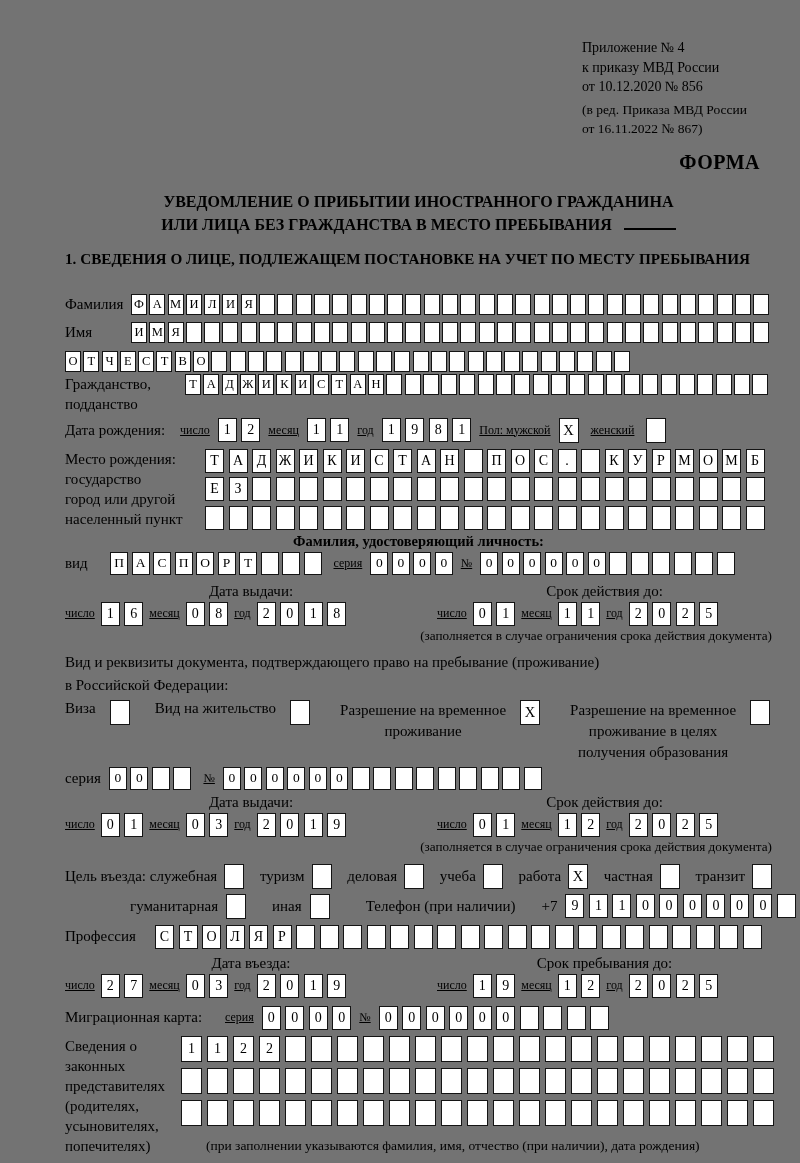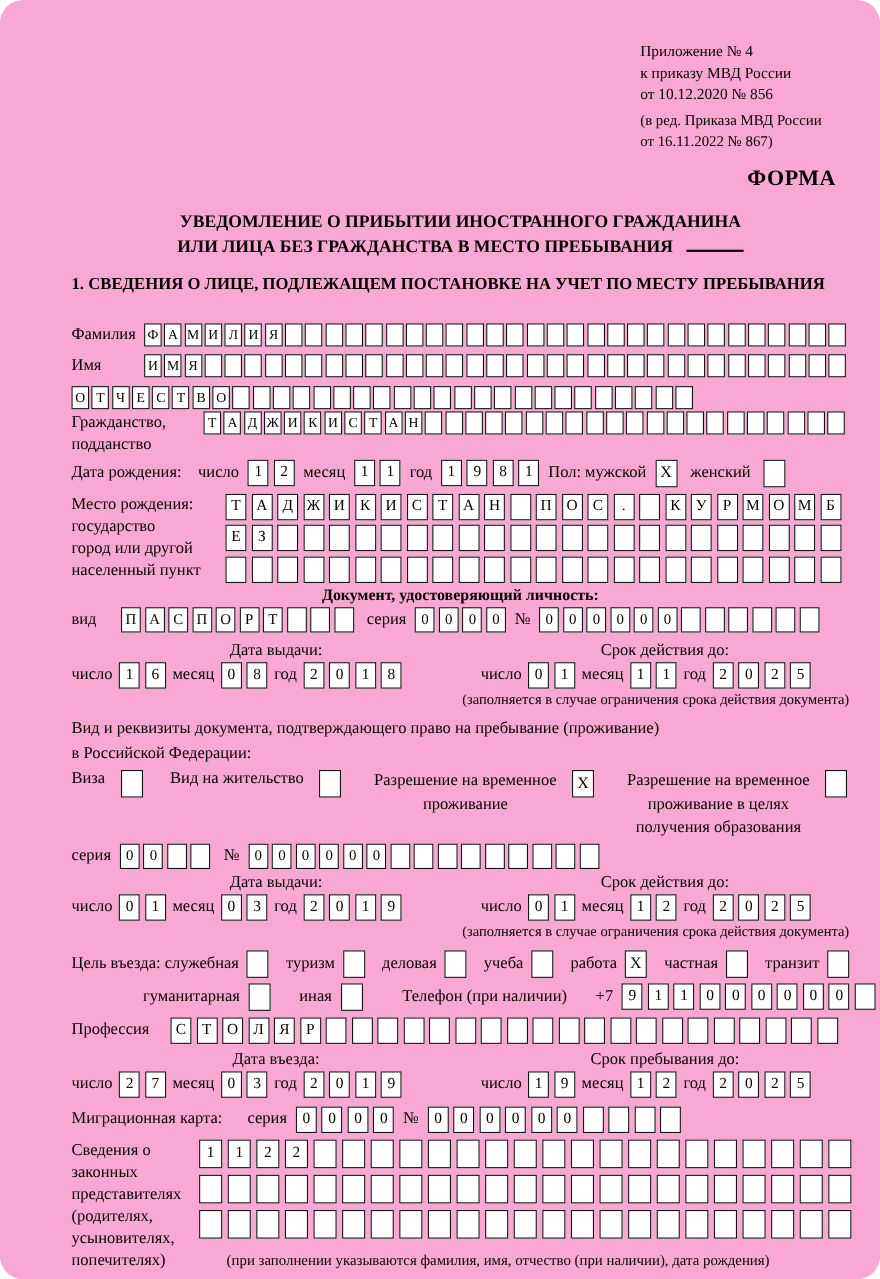--- a/index.html
+++ b/index.html
@@ -1,30 +1,30 @@
 <!DOCTYPE html>
 <html><head>
 <meta charset="utf-8">
 <style>
   html,body{margin:0;padding:0;background:#fff;}
   .page{
-    position:relative;width:800px;height:1163px;margin:0 auto;background:#f9a8d4;
+    position:relative;width:800px;height:1163px;margin:0 auto;background:#737373;
     font-family:"Liberation Serif", serif;color:#000;box-sizing:border-box;
-    padding:38px 28px 0 65px;overflow:hidden;border-radius:21px;
+    padding:38px 28px 0 65px;overflow:hidden;
   }
   .hdr{margin-left:auto;width:190px;font-size:14px;line-height:19.5px;}
   .hdr-sub{margin-top:3px;font-size:13.5px;line-height:19px;}
   .forma{margin-top:13px;text-align:right;font-weight:bold;font-size:20px;padding-right:12px;letter-spacing:.5px;}
   .title{margin-top:16px;text-align:center;font-weight:bold;font-size:16px;line-height:23px;}
   .blank{display:inline-block;width:52px;border-bottom:2px solid #000;height:14px;margin-left:12px;}
   .sech{margin-top:14px;font-weight:bold;font-size:15.2px;}
   .row{display:flex;align-items:center;}
   .row.top{align-items:flex-start;}
   .lbl{font-size:15px;flex:none;}
-  .ilbl{font-size:15px;flex:none;}
+  .ilbl{font-size:12px;flex:none;text-decoration:underline;}
   .w66{width:66px;}
   .w141{width:141px;}
   .w120{width:120px;}
   .w140{width:140px;}
   .w116{width:116px;}
   .lblcol{flex:none;font-size:15px;line-height:20px;}
   .cells{display:flex;gap:2.3px;flex:none;}
   .cells.md{gap:3.5px;}
   .cells.lg{gap:4.5px;}
   .cells.xl{gap:5px;}
@@ -351,21 +351,21 @@
           <span class="cell lg"></span>
           <span class="cell lg"></span>
           <span class="cell lg"></span>
           <span class="cell lg"></span>
           <span class="cell lg"></span>
           <span class="cell lg"></span>
         </span>
     </div>
   </div>
 
-  <div class="doc-hdr">Документ, удостоверяющий личность:</div>
+  <div class="doc-hdr">Фамилия, удостоверяющий личность:</div>
 
   <div class="row mt2">
     <span class="lbl" style="width:45px">вид</span>
     <span class="cells md">
         <span class="cell md">П</span>
         <span class="cell md">А</span>
         <span class="cell md">С</span>
         <span class="cell md">П</span>
         <span class="cell md">О</span>
         <span class="cell md">Р</span>

